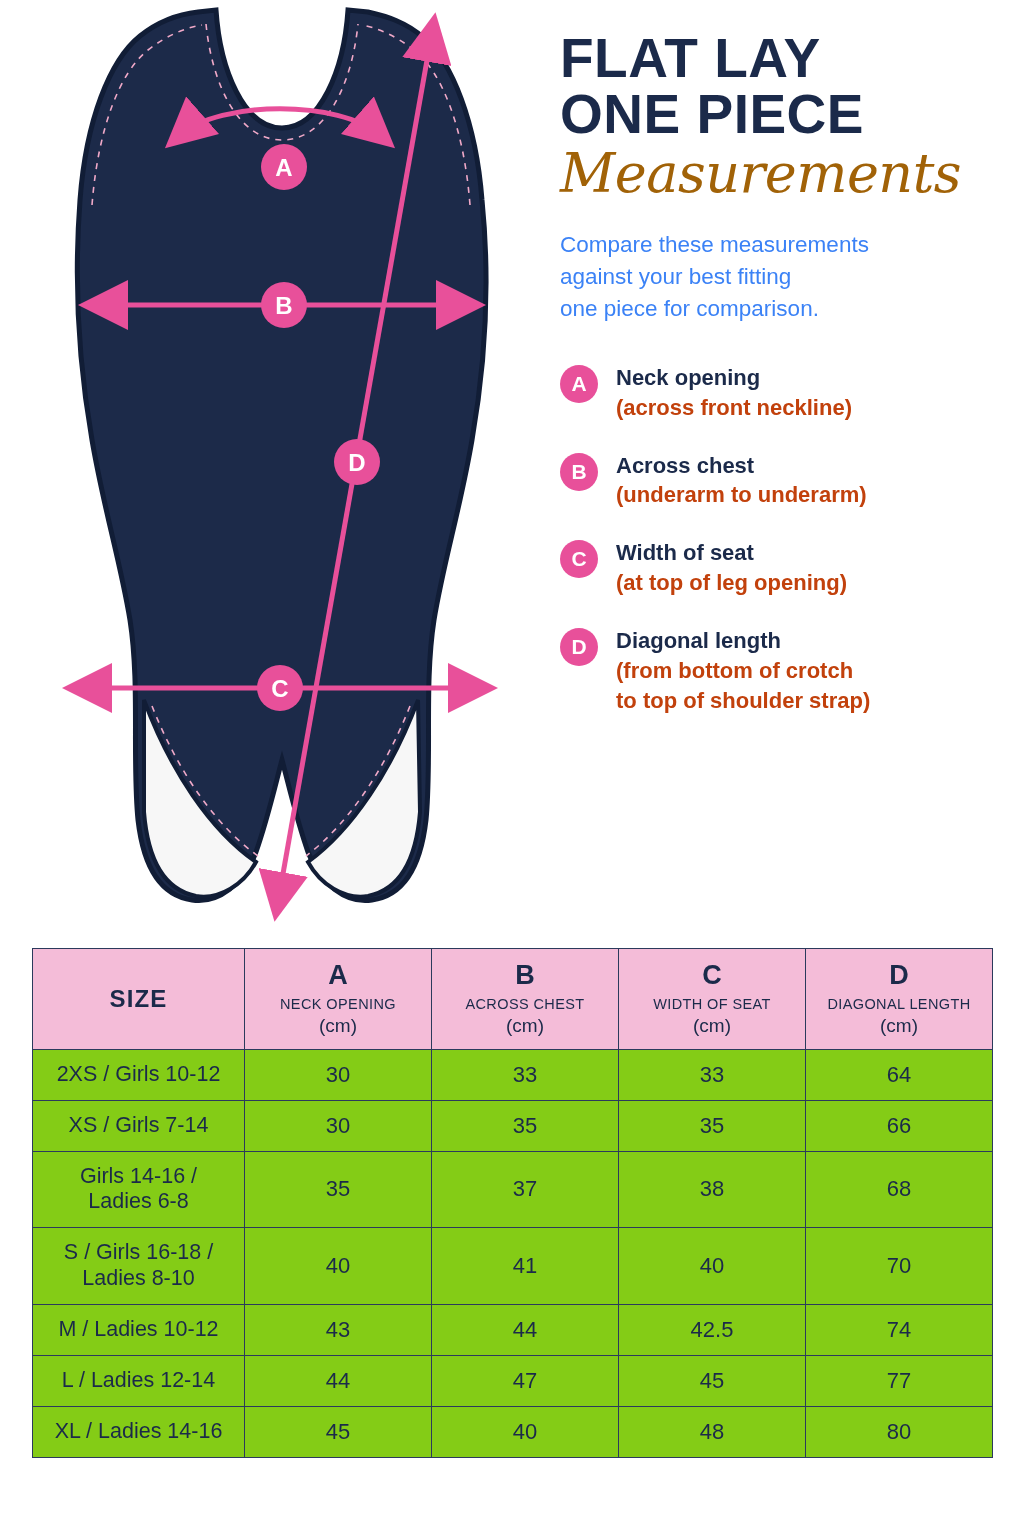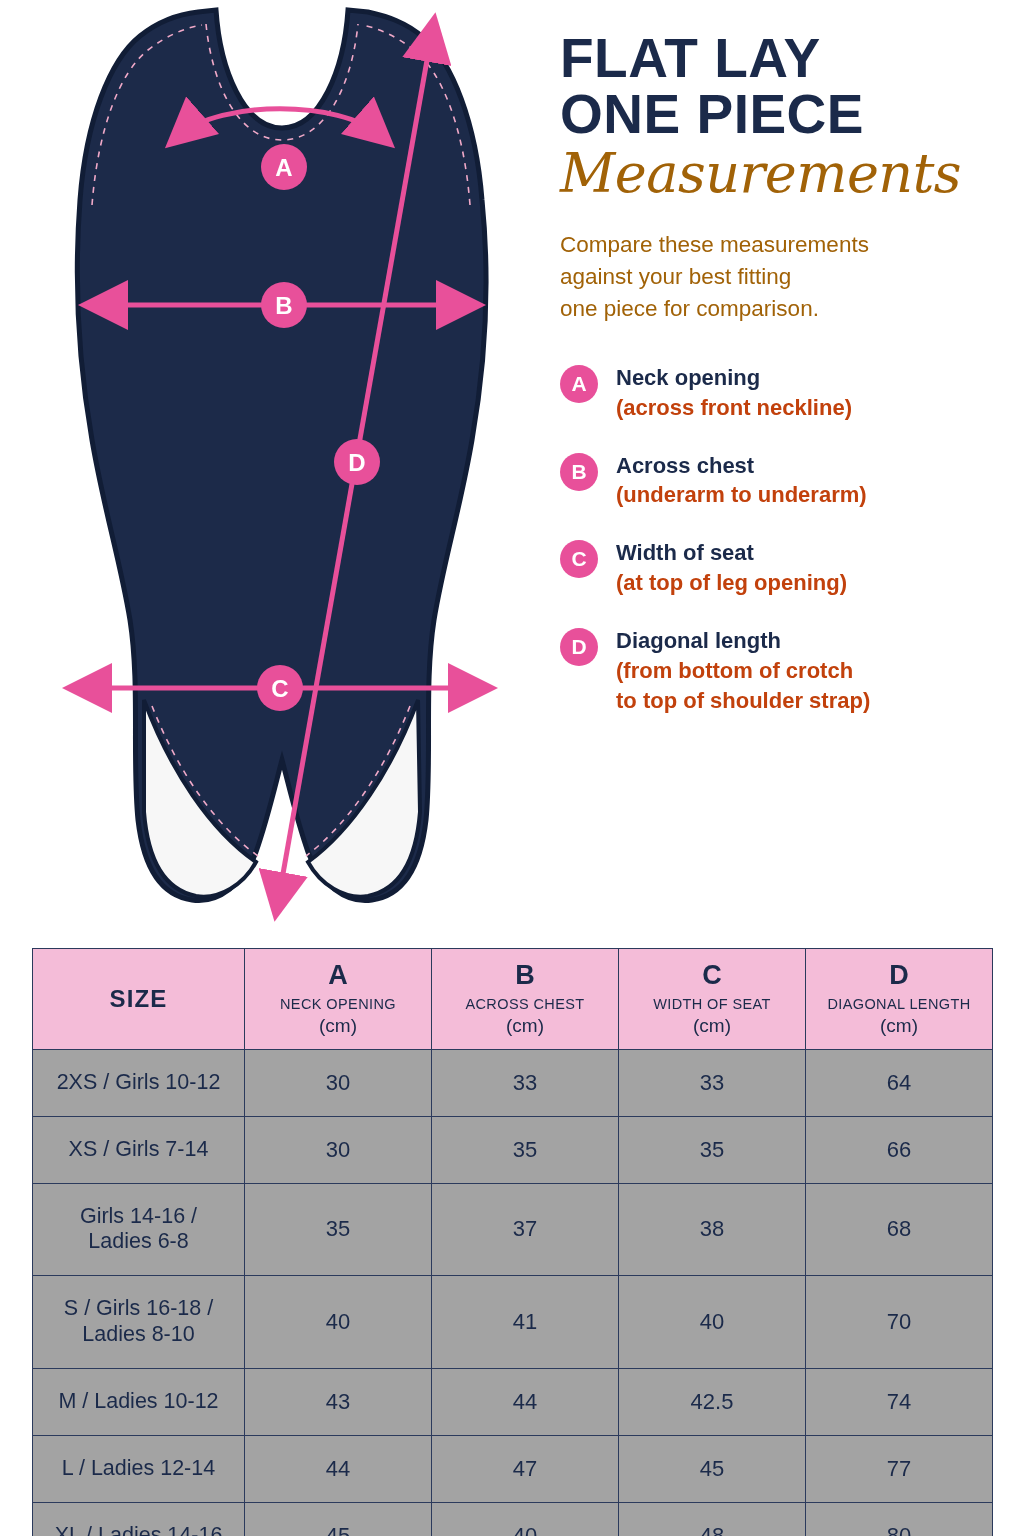--- a/index.html
+++ b/index.html
@@ -52,21 +52,21 @@
     font-size: 54px;
     color: #a16207;
     margin-top: 4px;
     letter-spacing: -0.5px;
     line-height: 1.05;
   }
   .intro {
     margin-top: 26px;
     font-size: 22.5px;
     line-height: 1.42;
-    color: #a16207;
+    color: #3b82f6;
     font-weight: 300;
   }
 
   .legend {
     margin-top: 38px;
   }
   .legend-item {
     display: flex;
     align-items: flex-start;
     margin-bottom: 28px;
@@ -140,24 +140,24 @@
     font-size: 19px;
     display: block;
     margin-top: 3px;
   }
   .th-size {
     font-size: 24px;
     font-weight: bold;
     letter-spacing: 1.2px;
   }
   tbody td {
-    padding: 20px 4px;
+    padding: 12px 4px;
     font-size: 22px;
     font-weight: 300;
-    background: #a3a3a3;
+    background: #84cc16;
   }
   tbody td.size-cell {
     font-size: 21.5px;
     line-height: 1.2;
   }
   col.c-size { width: 212px; }
   col.c-val  { width: 187px; }
 </style>
 </head>
 <body>

